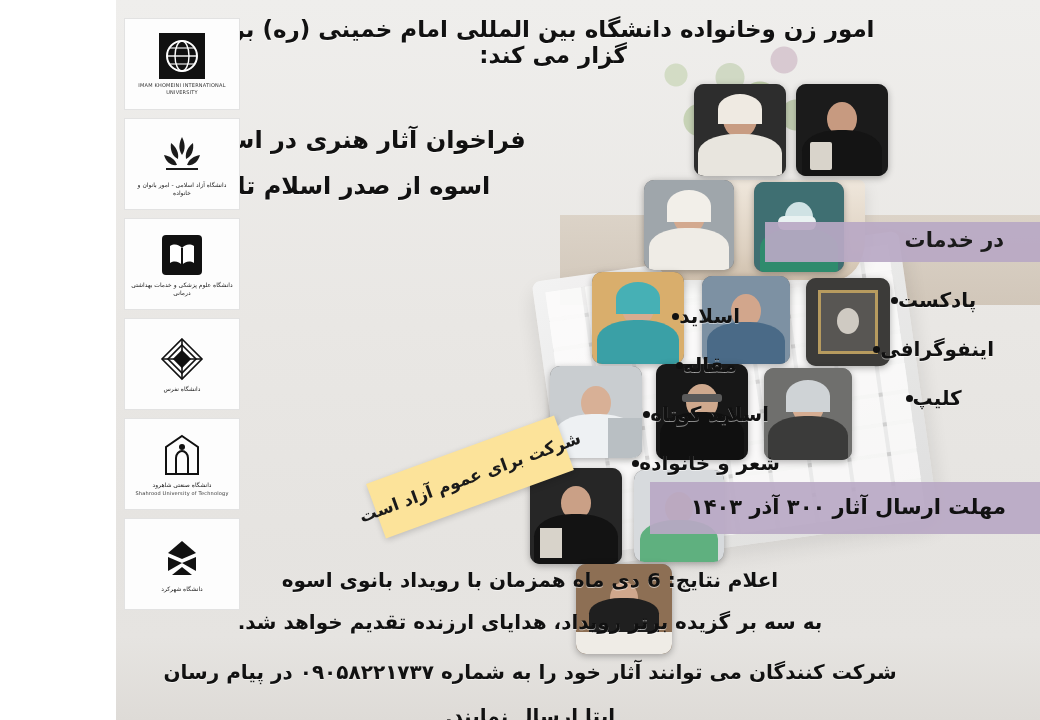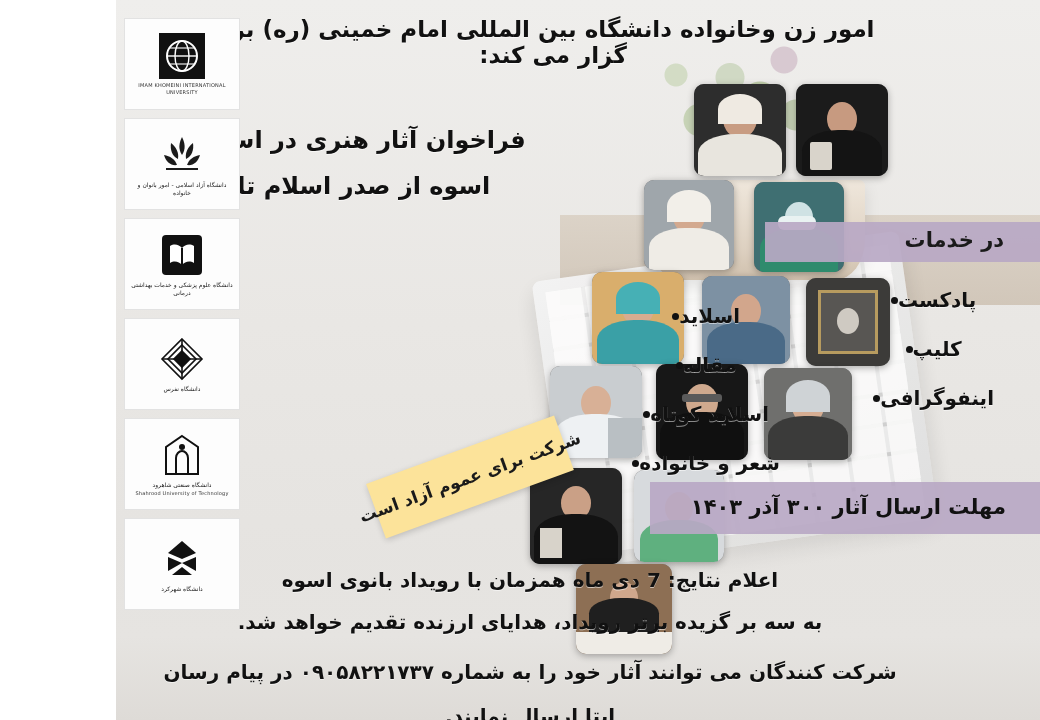--- a/index.html
+++ b/index.html
@@ -513,25 +513,25 @@
 
   <div class="band-format"></div>
   <div class="band-format-label">در خدمات</div>
 
   <div class="list list-right">
     <div class="row">
       <span class="txt">پادکست</span>
       <span class="bullet"></span>
     </div>
     <div class="row">
+      <span class="txt">اینفوگرافی</span>
+      <span class="bullet"></span>
+    </div>
+    <div class="row">
       <span class="txt">کلیپ</span>
-      <span class="bullet"></span>
-    </div>
-    <div class="row">
-      <span class="txt">اینفوگرافی</span>
       <span class="bullet"></span>
     </div>
   </div>
 
   <div class="list list-left">
     <div class="row">
       <span class="txt">اسلاید</span>
       <span class="bullet"></span>
     </div>
     <div class="row">
@@ -548,17 +548,17 @@
     </div>
   </div>
 
   <div class="band-deadline"></div>
   <div class="band-deadline-label">مهلت ارسال آثار ۳۰۰ آذر ۱۴۰۳</div>
 
   <div class="note">
     <span class="note-text">شرکت برای عموم آزاد است</span>
   </div>
 
-  <div class="footer-text ft1">اعلام نتایج: 7 دی ماه همزمان با رویداد بانوی اسوه</div>
+  <div class="footer-text ft1">اعلام نتایج: 6 دی ماه همزمان با رویداد بانوی اسوه</div>
   <div class="footer-text ft2">به سه بر گزیده برتر رویداد، هدایای ارزنده تقدیم خواهد شد.</div>
   <div class="footer-text ft3">شرکت کنندگان می توانند آثار خود را به شماره ۰۹۰۵۸۲۲۱۷۳۷ در پیام رسان ایتا ارسال نمایند.</div>
 
 </div>
 
 </body></html>

